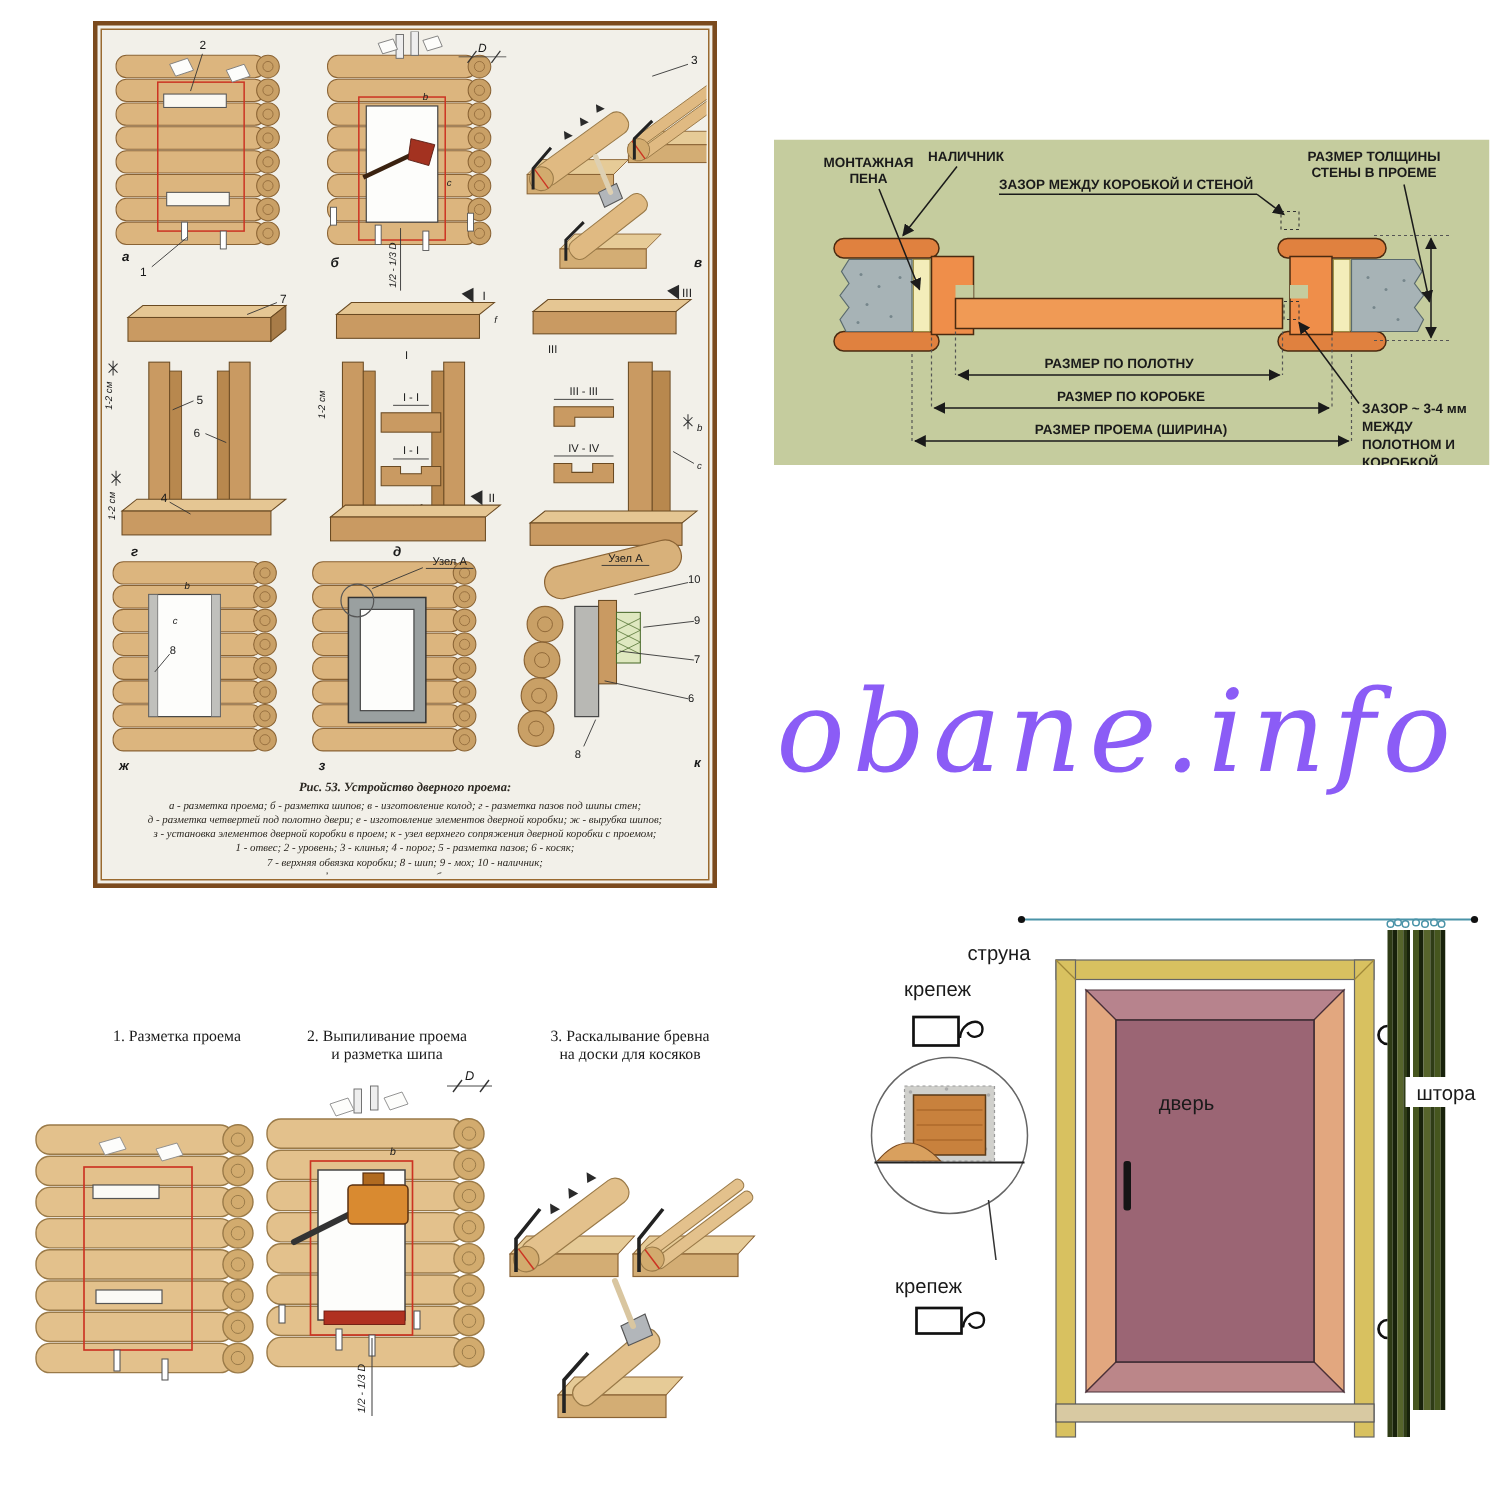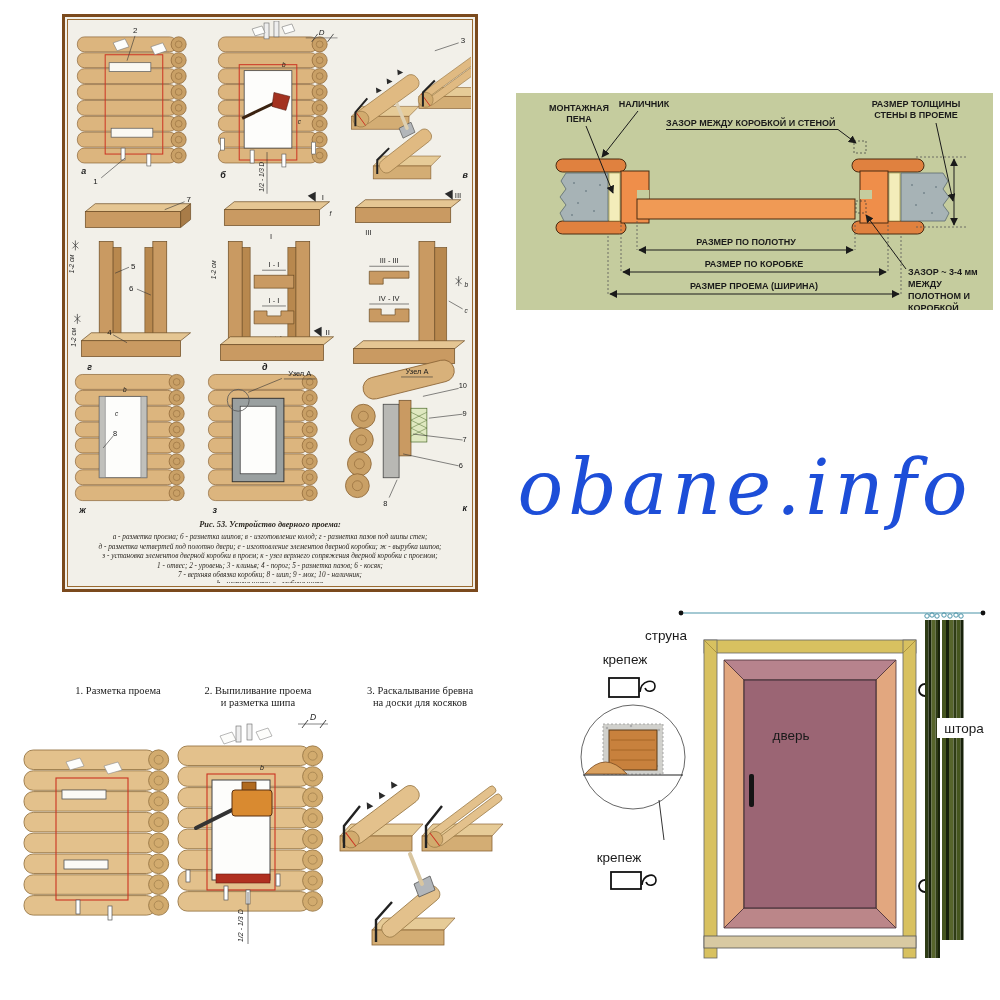--- a/index.html
+++ b/index.html
@@ -5,21 +5,21 @@
   html,body{margin:0;padding:0;background:#fff;}
   body{width:1000px;height:1000px;position:relative;overflow:hidden;
        font-family:"Liberation Sans",sans-serif;}
   .panelA{position:absolute;left:62px;top:14px;width:410px;height:572px;
           background:#f2f0e9;border:3px solid #7b4a1d;
           box-shadow:inset 0 0 0 2px #f2f0e9, inset 0 0 0 3px #9a6a30;}
   .panelA svg{position:absolute;left:4px;top:4px;}
   .panelGreen{position:absolute;left:516px;top:93px;width:477px;height:217px;}
   .watermark{position:absolute;left:495px;top:418px;width:500px;height:140px;
              font-family:"DejaVu Serif",serif;font-style:italic;
-             font-size:76px;color:#1d4ed8;text-align:center;letter-spacing:5px;
+             font-size:76px;color:#8b5cf6;text-align:center;letter-spacing:5px;
              line-height:140px;user-select:none;}
   .panelSteps{position:absolute;left:10px;top:658px;width:500px;height:342px;margin-top:20px;}
   .panelDoor{position:absolute;left:571px;top:598px;width:455px;height:402px;text-align:center;}
   svg text{font-family:"Liberation Sans",sans-serif;fill:#1a1a1a;}
   svg .ser{font-family:"Liberation Serif",serif;}
   svg .it{font-style:italic;}
   svg .tb{font-weight:bold;}
   svg .cap{fill:#2a2620;}
   svg .lead{stroke:#333;stroke-width:.6;fill:none;}
   svg .dot{stroke:#555;stroke-width:.8;stroke-dasharray:2 2;fill:none;}

